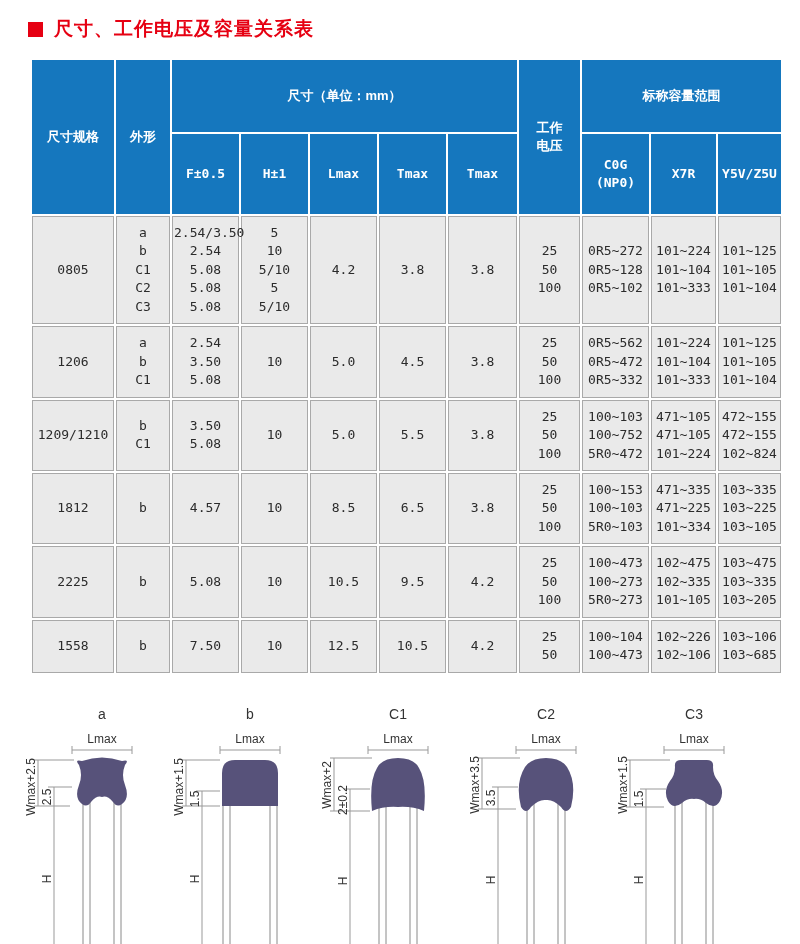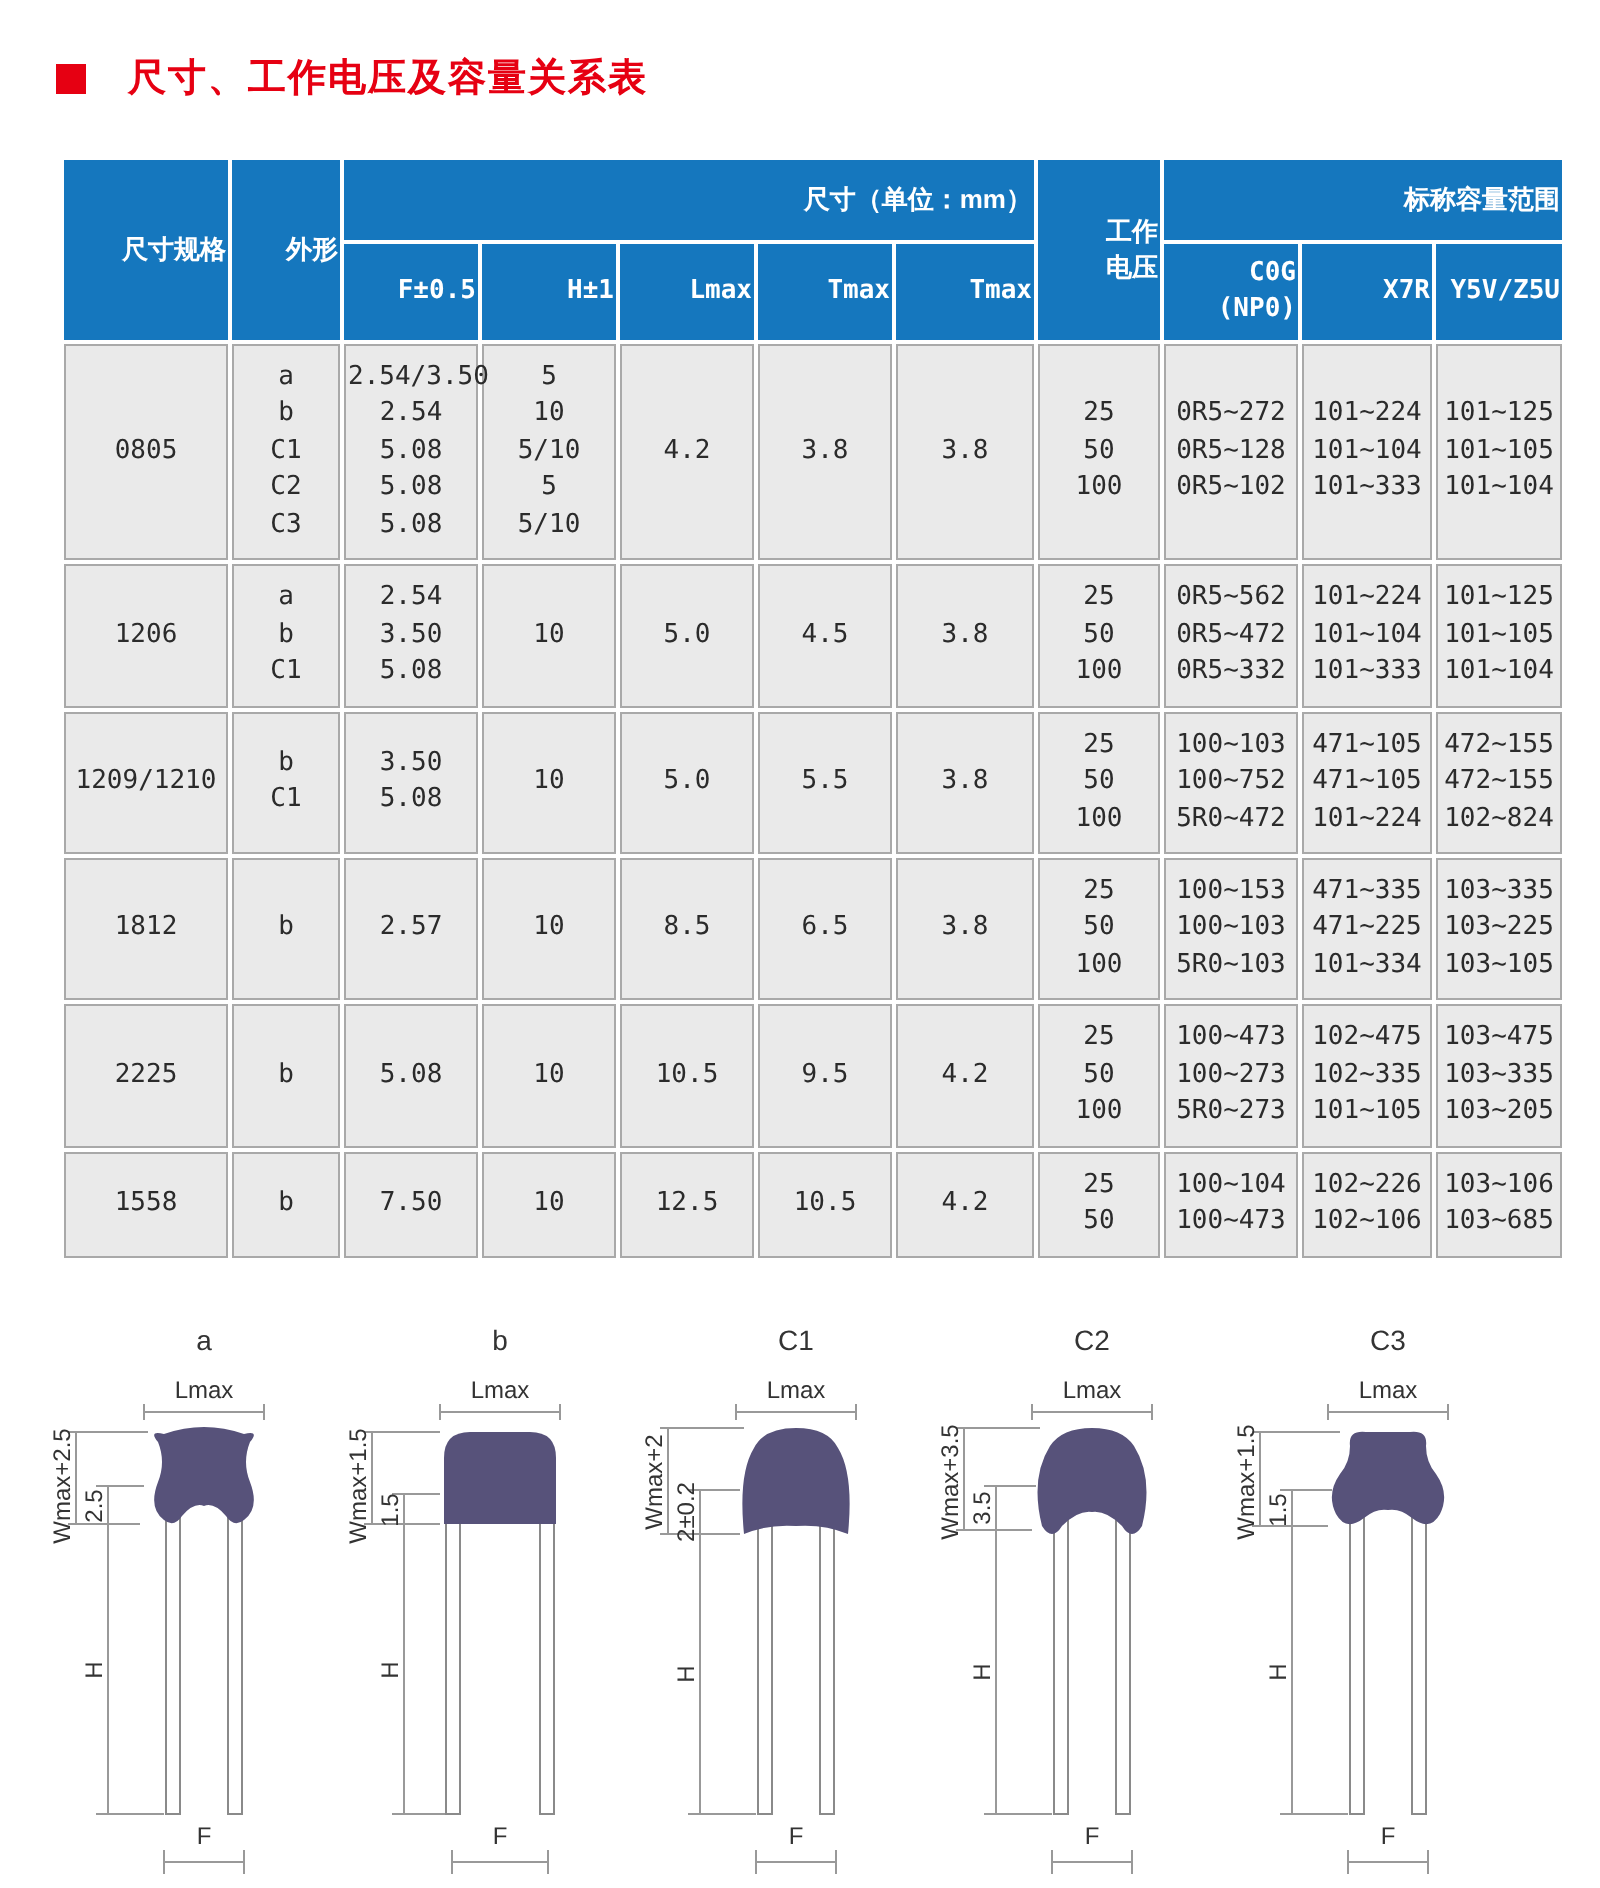--- a/index.html
+++ b/index.html
@@ -2,27 +2,27 @@
 <html><head>
 <meta charset="utf-8">
 <style>
   html,body { margin:0; padding:0; background:#ffffff; }
   body { width:800px; font-family:"Liberation Sans","DejaVu Sans",sans-serif; color:#333; }
   .page { width:800px; min-height:944px; background:#fff; box-sizing:border-box; padding-top:10px; }
 
   
   .title-row { display:flex; align-items:center; margin:4px 0 14px 28px; }
   .bullet { width:15px; height:15px; background:#e60012; margin-right:9px; flex:0 0 auto; }
-  .title { font-size:19px; font-weight:bold; color:#e60012; margin:12px; letter-spacing:1px; }
+  .title { font-size:19px; font-weight:bold; color:#e60012; margin:2px; letter-spacing:1px; }
 
   
   table.spec { border-collapse:separate; border-spacing:2px; table-layout:fixed; width:740px; margin-left:30px; }
   table.spec thead td {
-    background:#1577be; color:#ffffff; font-weight:bold; text-align:right;
-    font-size:13px; padding:3px 1px; white-space:pre-line; line-height:1.35; vertical-align:middle;
+    background:#1577be; color:#ffffff; font-weight:bold; text-align:center;
+    font-size:13px; padding:19px 1px; white-space:pre-line; line-height:1.35; vertical-align:middle;
   }
   table.spec thead td.mono { font-family:"DejaVu Sans Mono","Liberation Mono",monospace; }
   table.spec thead tr.h1 td { height:34px; }
   table.spec thead tr.h2 td { height:42px; }
   table.spec tbody td {
     background:#eaeaea; border:1px solid #a9a9a9; text-align:center; vertical-align:middle;
     font-family:"DejaVu Sans Mono","Liberation Mono",monospace; font-size:13px; color:#2b2b2b;
     white-space:pre-line; line-height:1.42; padding:7px 1px;
   }
   td.specname { font-size:13px; }
@@ -162,21 +162,21 @@
         <td>471~105
 471~105
 101~224</td>
         <td>472~155
 472~155
 102~824</td>
       </tr>
       <tr>
         <td class="specname">1812</td>
         <td>b</td>
-        <td>2.57</td>
+        <td>4.57</td>
         <td>10</td>
         <td>8.5</td>
         <td>6.5</td>
         <td>3.8</td>
         <td>25
 50
 100</td>
         <td>100~153
 100~103
 5R0~103</td>

